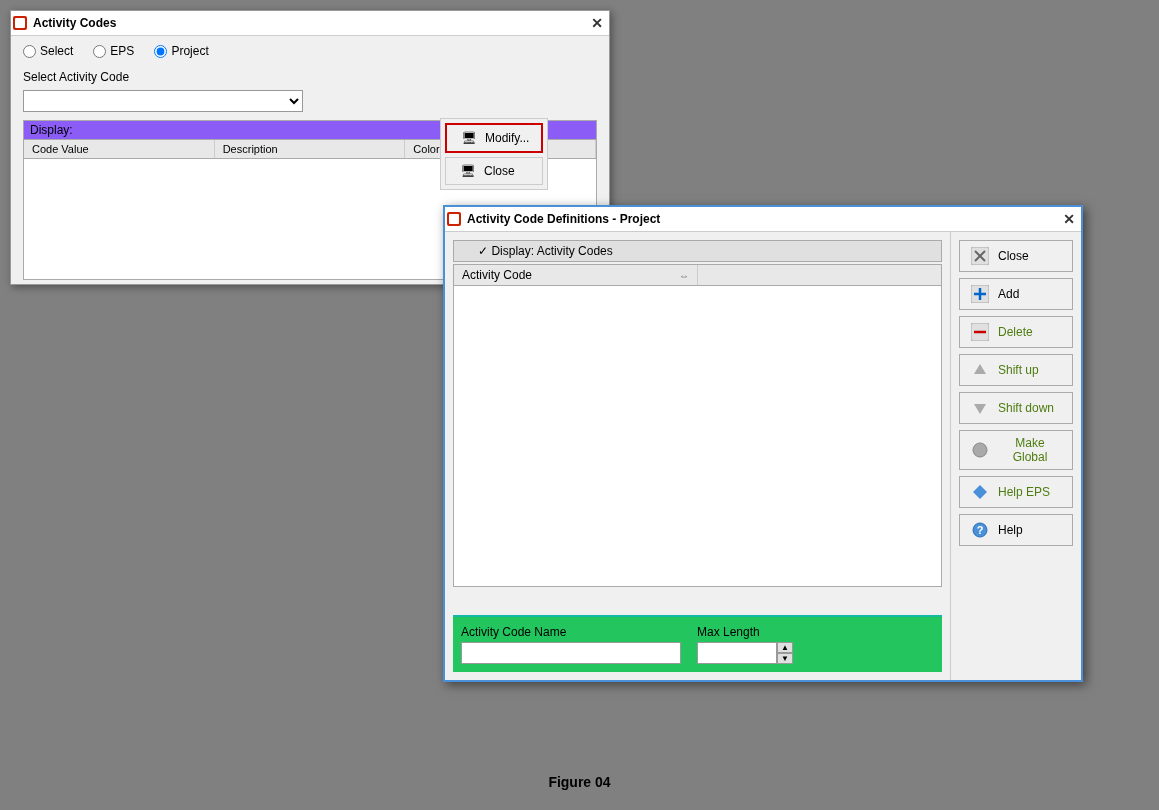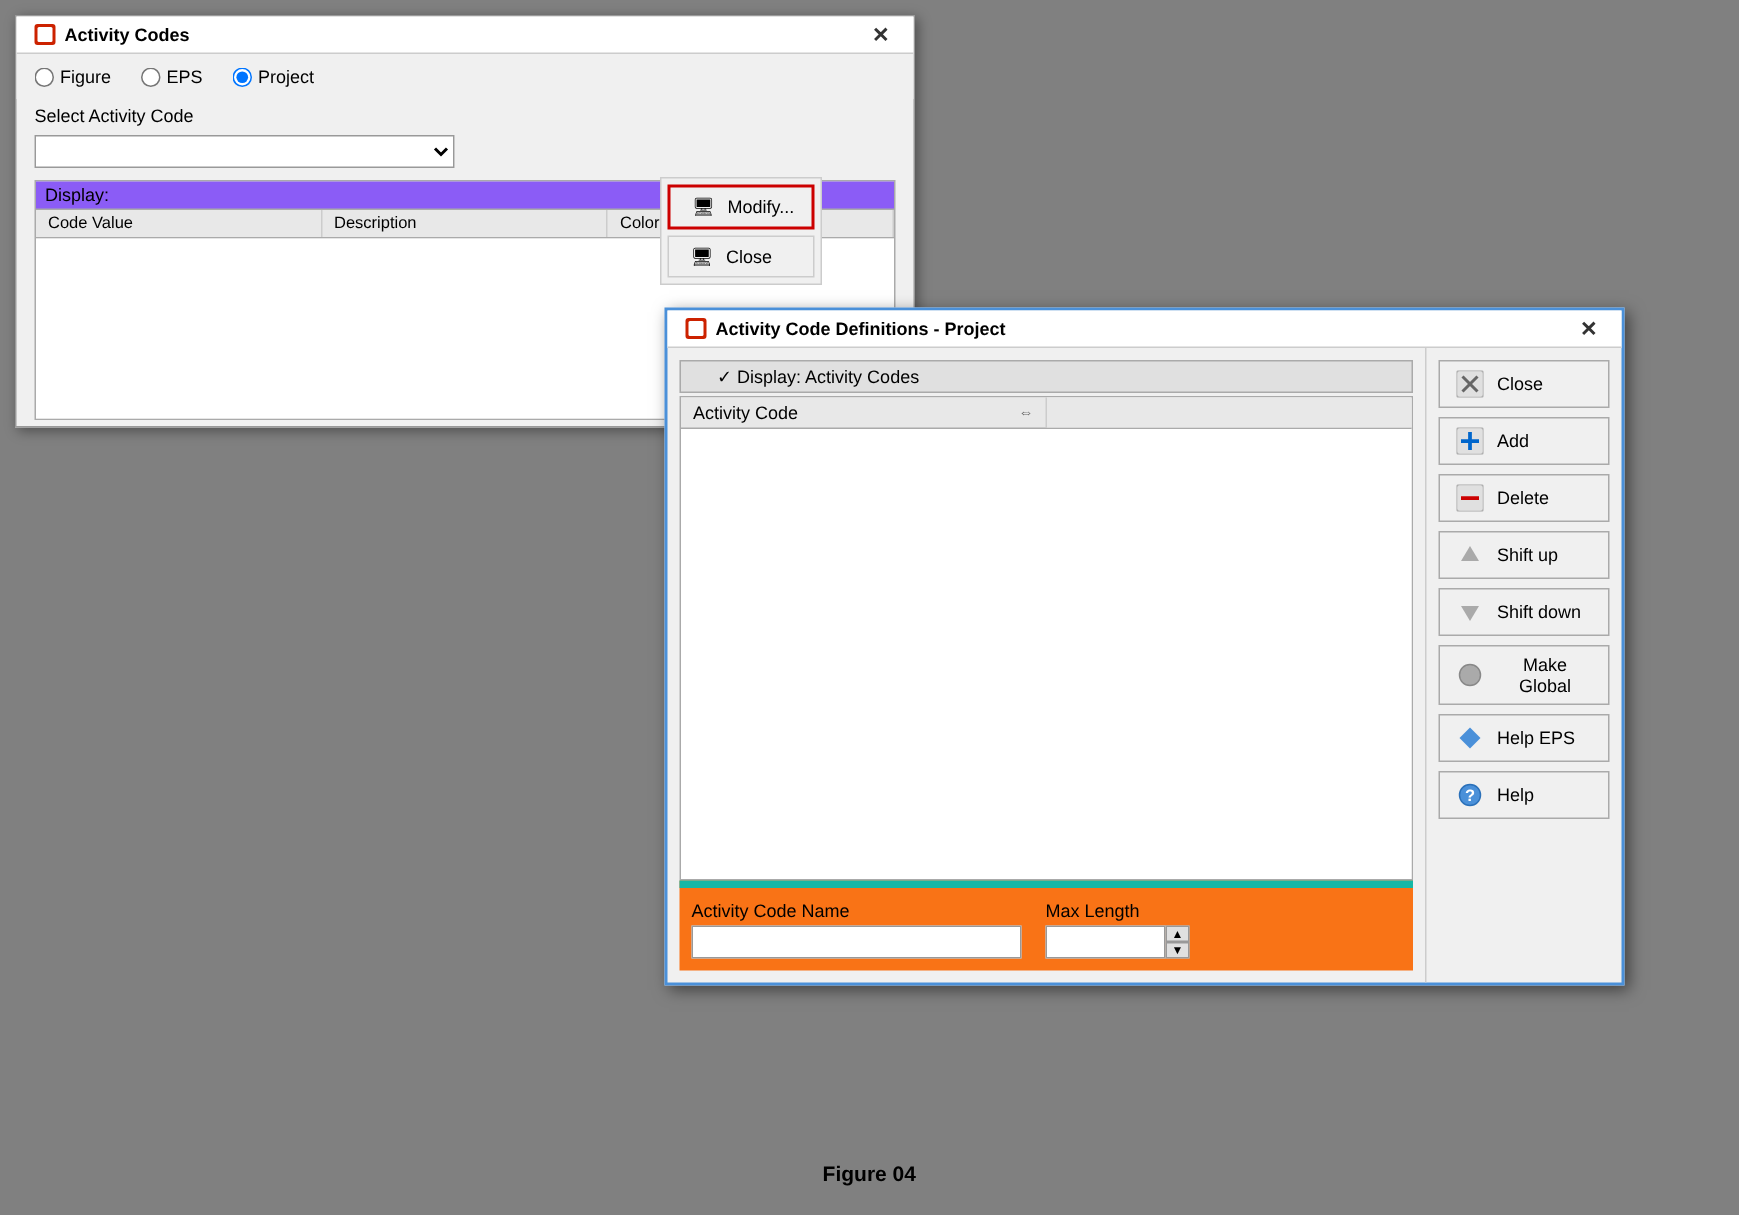--- a/index.html
+++ b/index.html
@@ -19,21 +19,21 @@
       top: 10px;
       left: 10px;
       width: 600px;
       background: #f0f0f0;
       border: 1px solid #999;
       box-shadow: 2px 2px 8px rgba(0,0,0,0.4);
     }
     .dialog-titlebar {
       background: #ffffff;
       border-bottom: 1px solid #ccc;
-      padding: 4px 12px;
+      padding: 4px 2px;
       display: flex;
       align-items: center;
       justify-content: space-between;
     }
     .dialog-titlebar-left {
       display: flex;
       align-items: center;
       gap: 6px;
     }
     .titlebar-title {
@@ -200,22 +200,23 @@
       justify-content: space-between;
     }
     .act-table-body {
       height: 300px;
       background: white;
     }
 
     
     .acd-bottom-form {
       padding: 8px;
-      border-top: 5px solid #14b8a6;
-      background: #f97316;
+      border-top: 2px solid #14b8a6;
+      background: #22c55e;
+      margin-top: 28px;
     }
     .form-row {
       display: flex;
       align-items: center;
       gap: 16px;
     }
     .form-group {
       display: flex;
       flex-direction: column;
       gap: 3px;
@@ -268,21 +269,21 @@
       align-items: center;
       gap: 8px;
       padding: 5px 10px;
       background: #f0f0f0;
       border: 1px solid #aaa;
       font-size: 12px;
       cursor: pointer;
       width: 100%;
     }
     .action-btn.disabled {
-      color: #000000;
+      color: #4d7c0f;
       cursor: default;
     }
 
     .btn-icon {
       width: 20px;
       height: 20px;
       display: flex;
       align-items: center;
       justify-content: center;
       flex-shrink: 0;
@@ -329,21 +330,21 @@
     <div class="dialog-titlebar-left">
       <div class="icon-red-sq"></div>
       <span class="titlebar-title">Activity Codes</span>
     </div>
     <button class="close-btn">✕</button>
   </div>
 
   <div class="radio-row">
     <label class="radio-label">
       <input type="radio" name="scope" style="">
-      <span>Figure</span>
+      <span>Select</span>
     </label>
     <label class="radio-label">
       <input type="radio" name="scope" style="">
       <span>EPS</span>
     </label>
     <label class="radio-label">
       <input type="radio" name="scope" checked="" style="">
       <span>Project</span>
     </label>
   </div>

